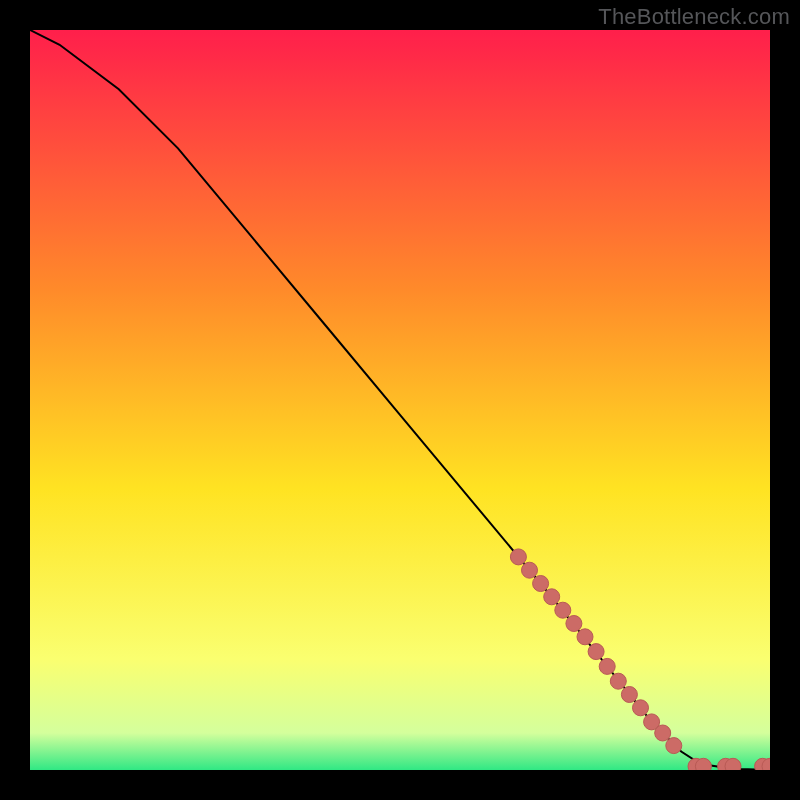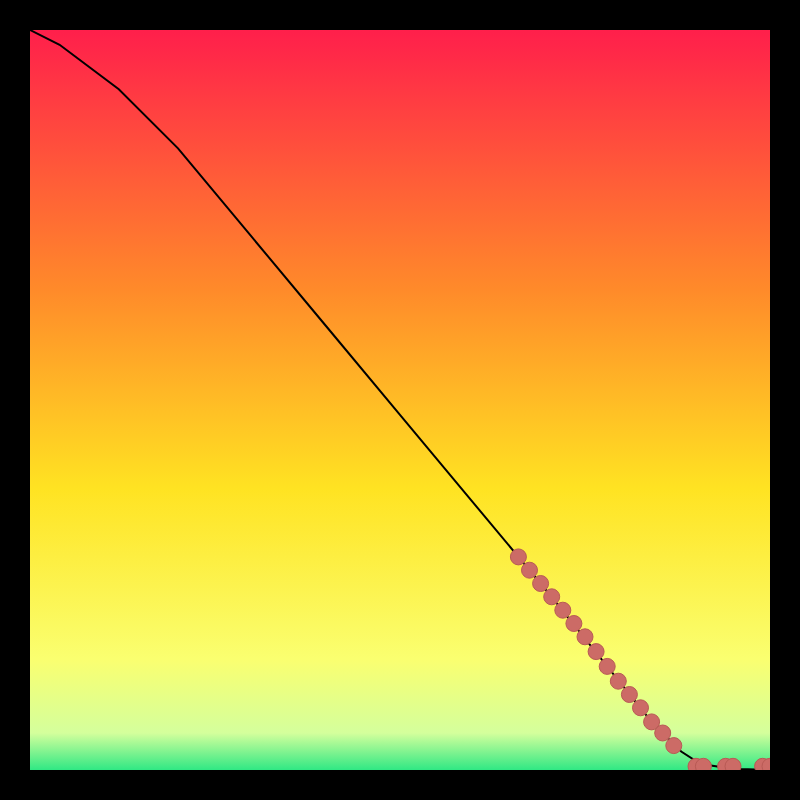--- a/index.html
+++ b/index.html
@@ -36,20 +36,21 @@
     height: 740px;
   }
   svg {
     display: block;
   }
 </style>
 </head>
 <body>
 
 <div class="frame">
+  <div class="watermark">TheBottleneck.com</div>
 
   <div class="plot-area">
     <svg id="chart-svg" width="740" height="740" viewBox="0 0 740 740">
       <defs>
         <linearGradient id="bg-grad" x1="0" y1="0" x2="0" y2="1">
           <stop id="g0" offset="0%" stop-color="#ff1f4b"></stop>
           <stop id="g1" offset="35%" stop-color="#ff8a2a"></stop>
           <stop id="g2" offset="62%" stop-color="#ffe322"></stop>
           <stop id="g3" offset="85%" stop-color="#faff70"></stop>
           <stop id="g4" offset="95%" stop-color="#d4ff9c"></stop>

